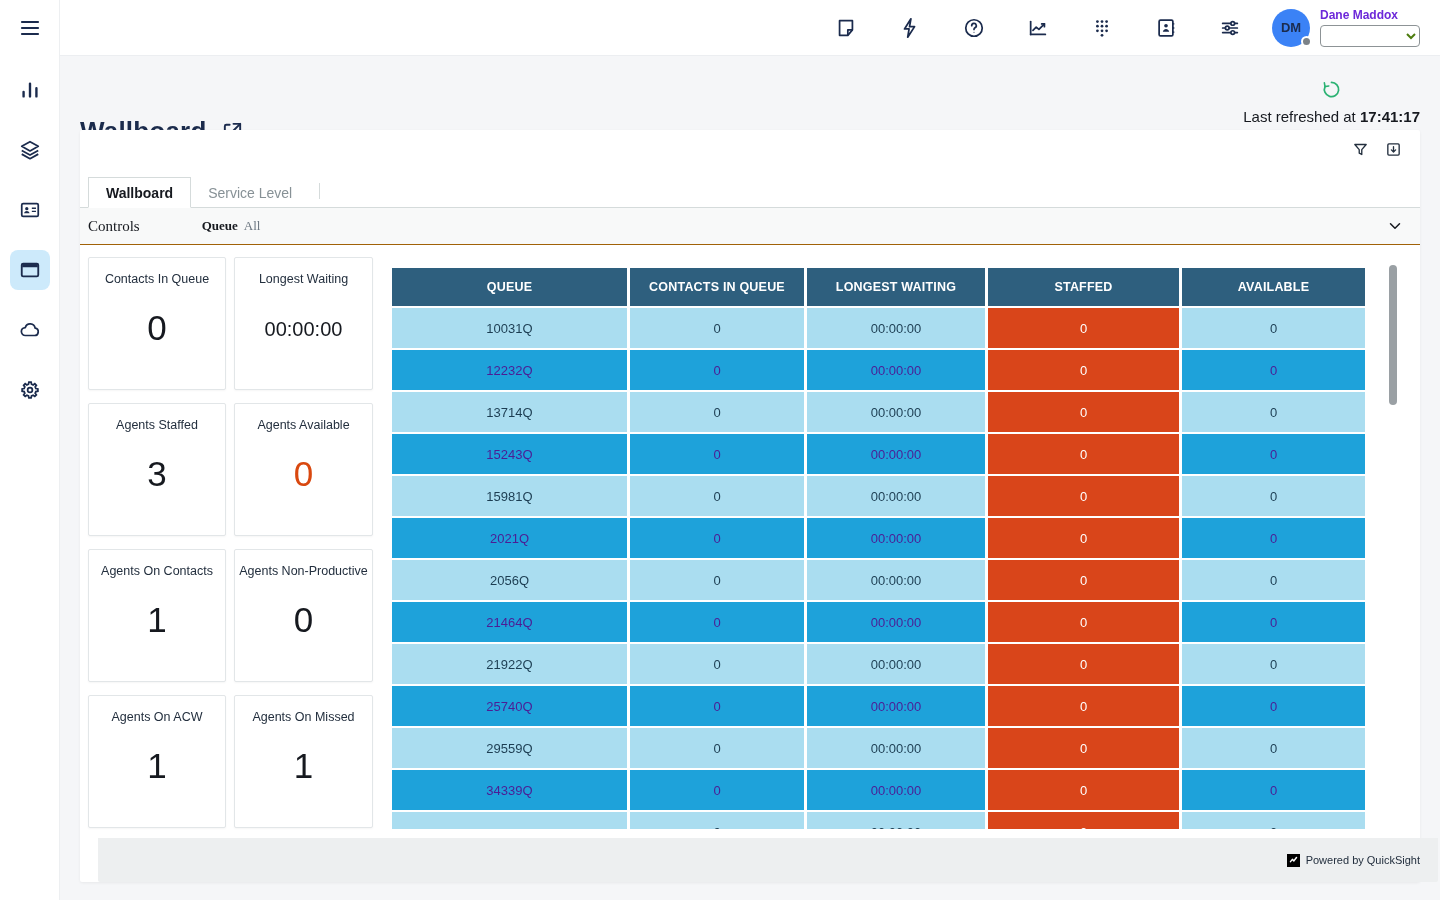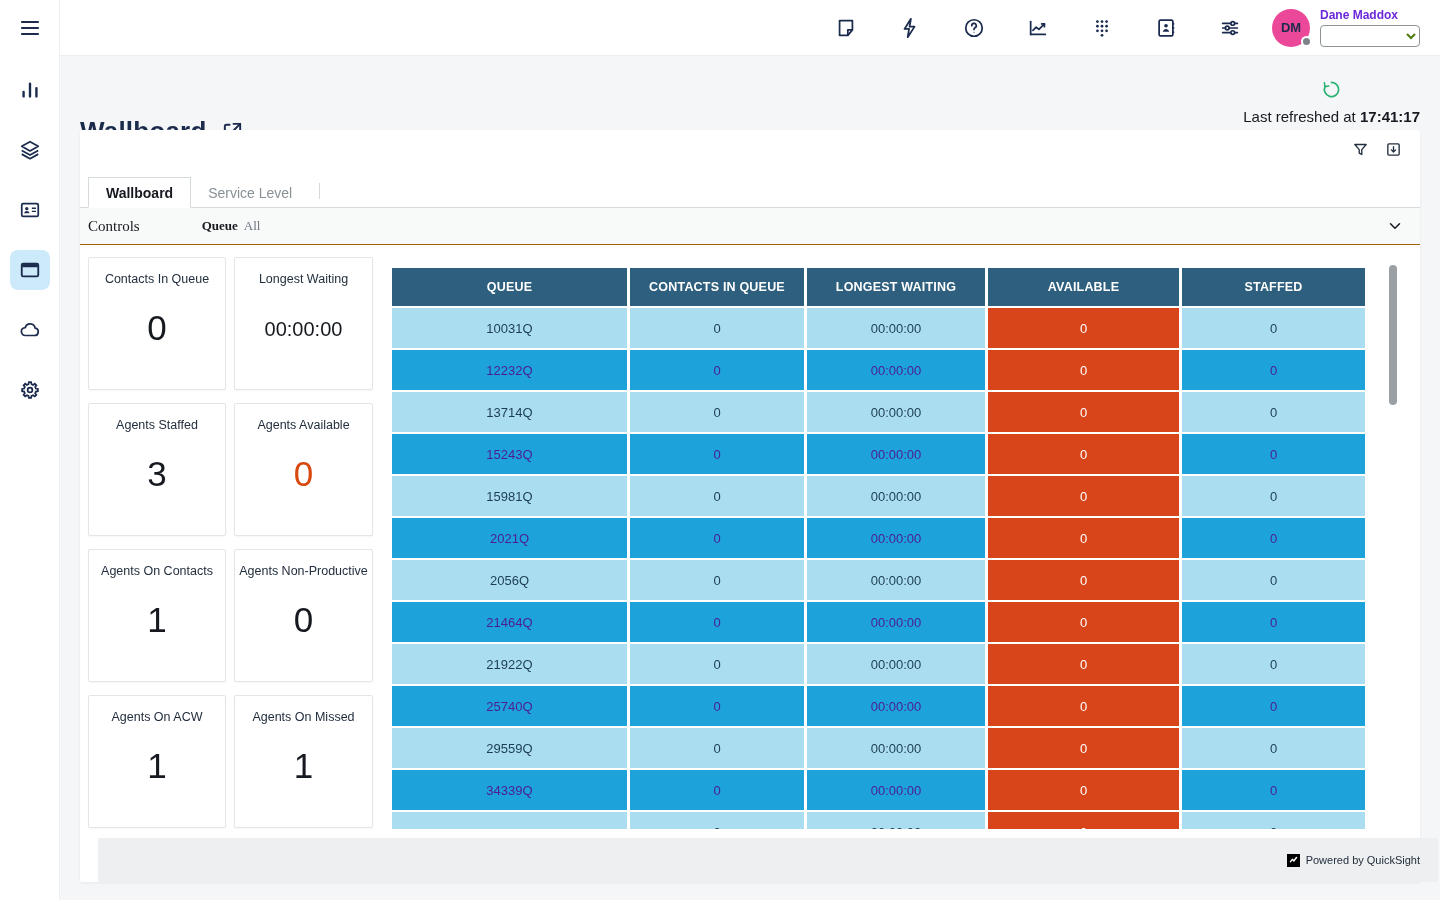--- a/index.html
+++ b/index.html
@@ -18,21 +18,21 @@
   .sb-btn.active { background:#cdeafb; }
 
   
   .topbar { position:absolute; left:60px; top:0; width:1380px; height:56px;
     background:#fff; border-bottom:1px solid #eceef1;
     display:flex; align-items:center; justify-content:flex-end; padding-right:20px; }
   .tb-icons { display:flex; align-items:center; gap:36px; color:#1b2b4d; margin-right:28px; }
   .tb-btn { border:0; background:transparent; color:#1b2b4d; cursor:pointer;
     width:28px; height:28px; display:flex; align-items:center; justify-content:center; }
   .avatar-wrap { position:relative; margin-right:10px; }
-  .avatar { width:38px; height:38px; border-radius:50%; background:#ec4899;
+  .avatar { width:38px; height:38px; border-radius:50%; background:#3b82f6;
     display:flex; align-items:center; justify-content:center;
     font-weight:bold; font-size:13px; color:#1b2b4d; border:0; cursor:pointer; }
   .status-dot { position:absolute; right:-2px; bottom:0; width:11px; height:11px;
     border-radius:50%; background:#7b8288; border:2px solid #fff; }
   .user-col { display:flex; flex-direction:column; gap:3px; }
   .user-name { font-size:12px; font-weight:bold; color:#6d28d9; }
   .status-select { width:100px; height:21px; font-size:12px; border:1px solid #8d9396;
     border-radius:4px; background:#fff; color:#4d7c0f; padding:10px 2px;
     font-family:"Liberation Sans", sans-serif; }
 
@@ -340,22 +340,22 @@
           <div class="kpi-label">Agents On Missed</div>
           <div class="kpi-value">1</div>
         </div>
       </div>
 
     <div class="table-wrap">
         <div class="t-row t-head">
           <div class="t-cell">QUEUE</div>
           <div class="t-cell">CONTACTS IN QUEUE</div>
           <div class="t-cell">LONGEST WAITING</div>
+          <div class="t-cell">STAFFED</div>
           <div class="t-cell">AVAILABLE</div>
-          <div class="t-cell">STAFFED</div>
         </div>
         <div class="t-row light">
           <div class="t-cell">10031Q</div>
           <div class="t-cell">0</div>
           <div class="t-cell">00:00:00</div>
           <div class="t-cell staffed">0</div>
           <div class="t-cell">0</div>
         </div>
         <div class="t-row dark">
           <div class="t-cell">12232Q</div>

